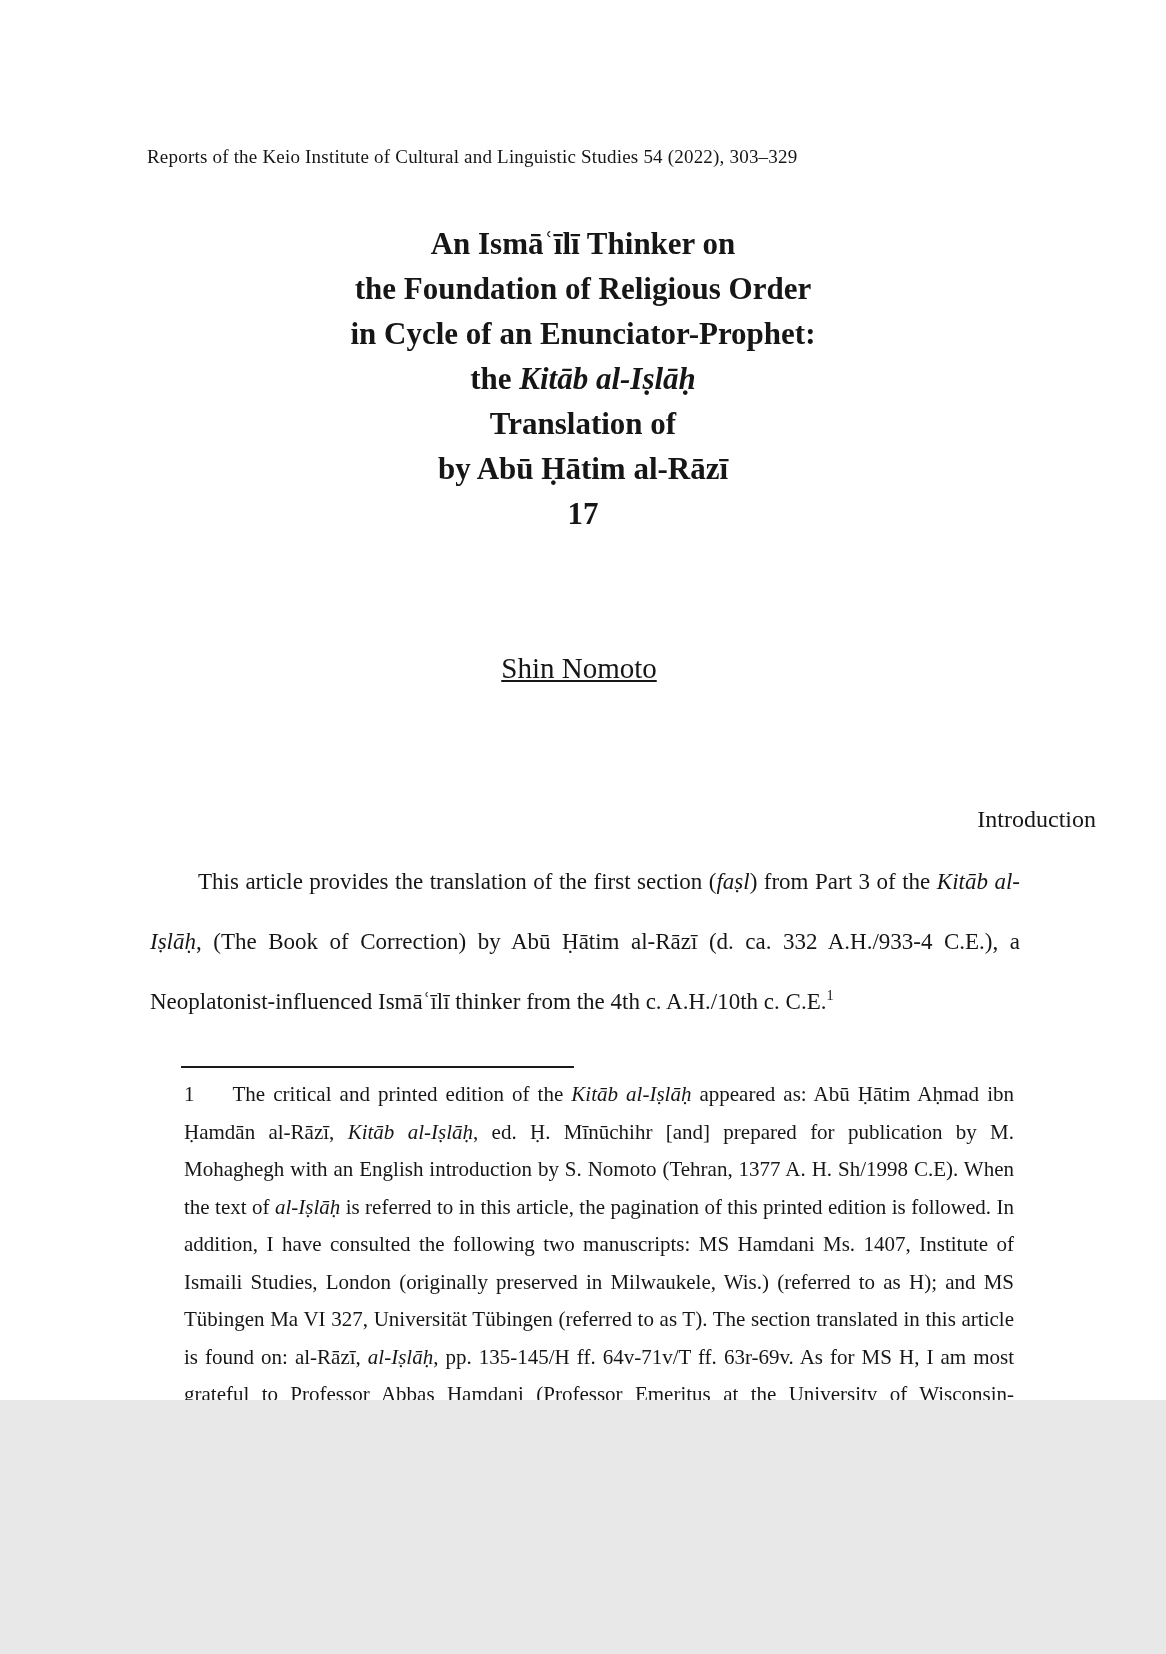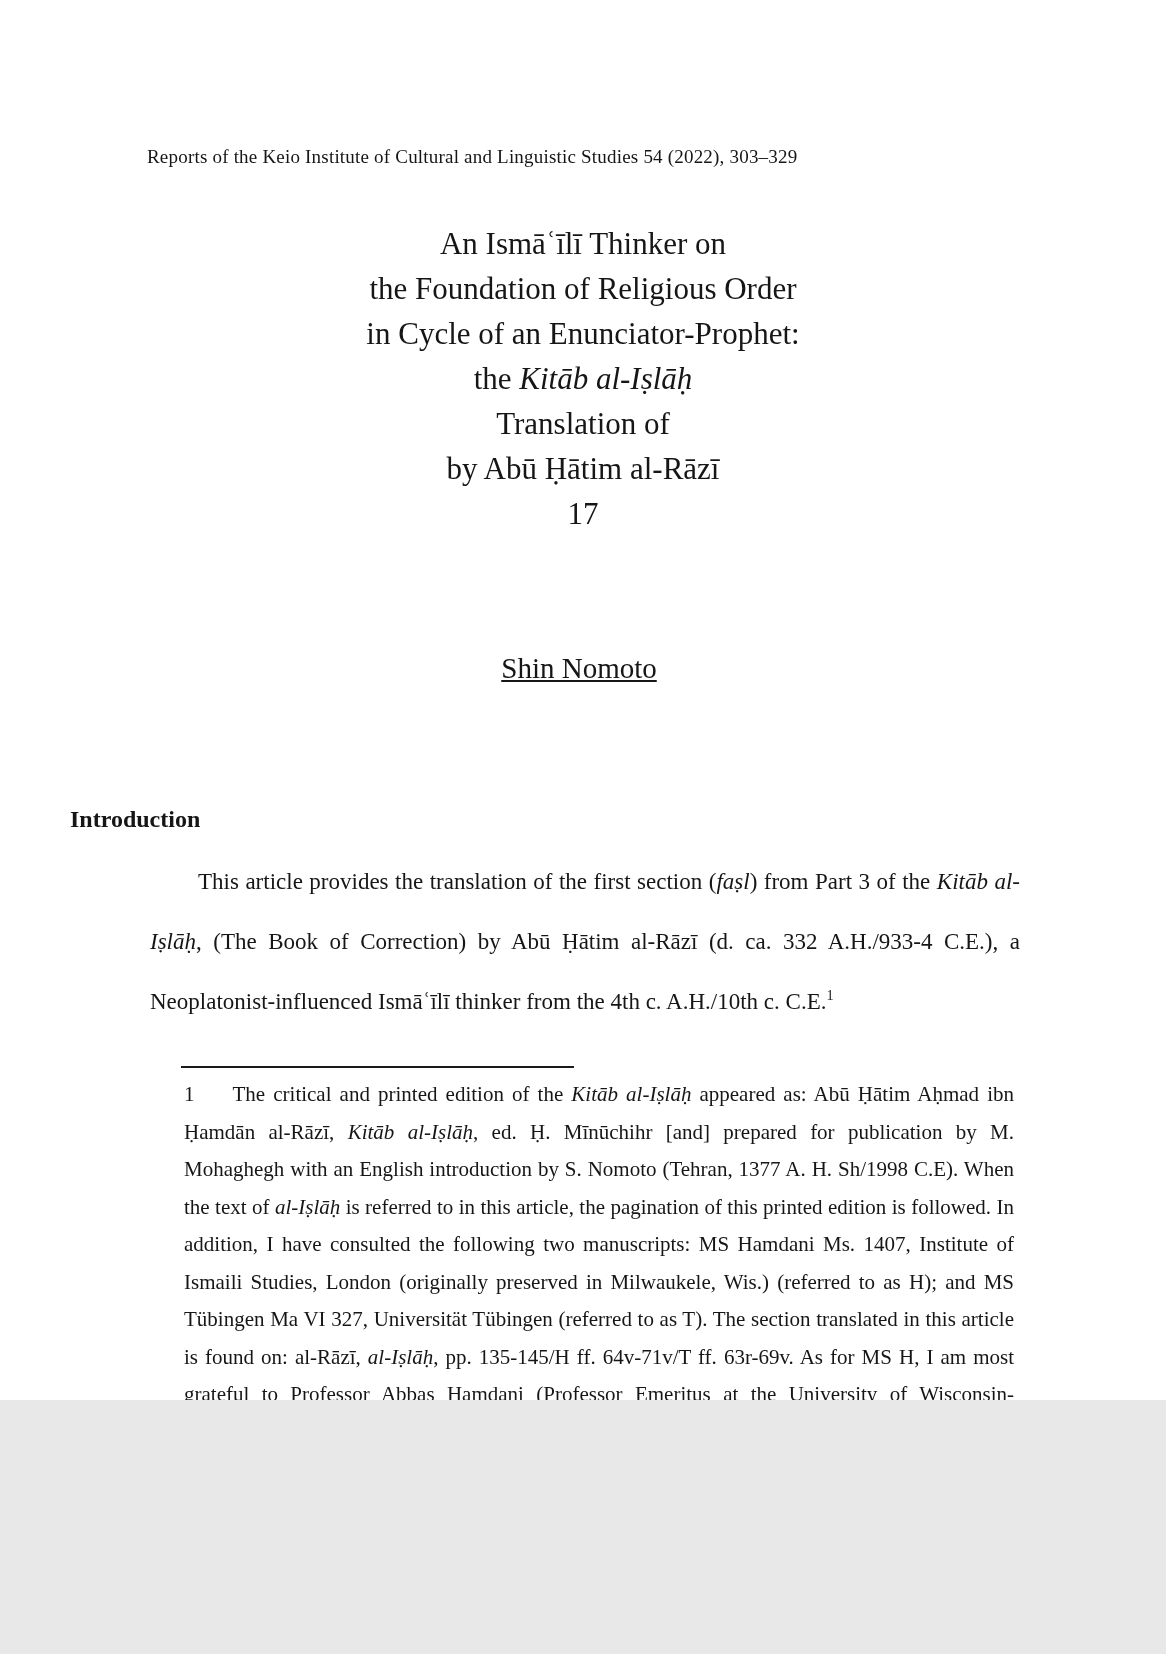--- a/index.html
+++ b/index.html
@@ -11,30 +11,30 @@
     font-family:"Liberation Serif","DejaVu Serif",serif;
     color:#161616;
     overflow:hidden;
   }
   .journal-header{
     position:absolute;left:147px;top:146px;width:900px;
     font-size:19px;letter-spacing:0.2px;
   }
   .article-title{
     position:absolute;left:70px;top:221px;width:1026px;
-    text-align:center;font-weight:normal;font-size:31px;line-height:45px;
+    text-align:center;font-weight:bold;font-size:31px;line-height:45px;
   }
   .title-line{white-space:nowrap;}
   .author-name{
     position:absolute;left:150px;top:652px;width:858px;
     text-align:center;font-size:29px;text-decoration:underline;
   }
   .section-heading{
     position:absolute;left:70px;top:806px;width:1026px;
-    text-align:left;font-weight:bold;font-size:24px;
+    text-align:right;font-weight:normal;font-size:24px;
   }
   .body-paragraph{
     position:absolute;left:150px;top:852px;width:870px;
     font-size:23px;line-height:60px;text-align:justify;text-indent:48px;
   }
   .footnote-separator{
     position:absolute;left:181px;top:1066px;width:393px;height:0;
     border-top:2px solid #1a1a1a;
   }
   .footnote{

